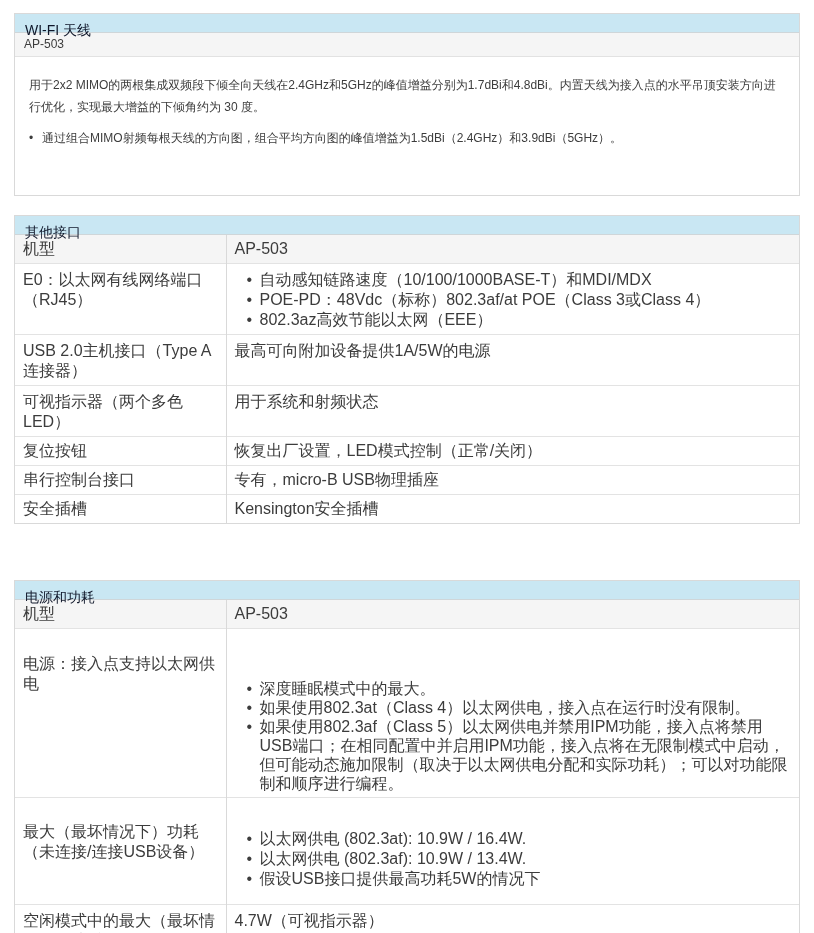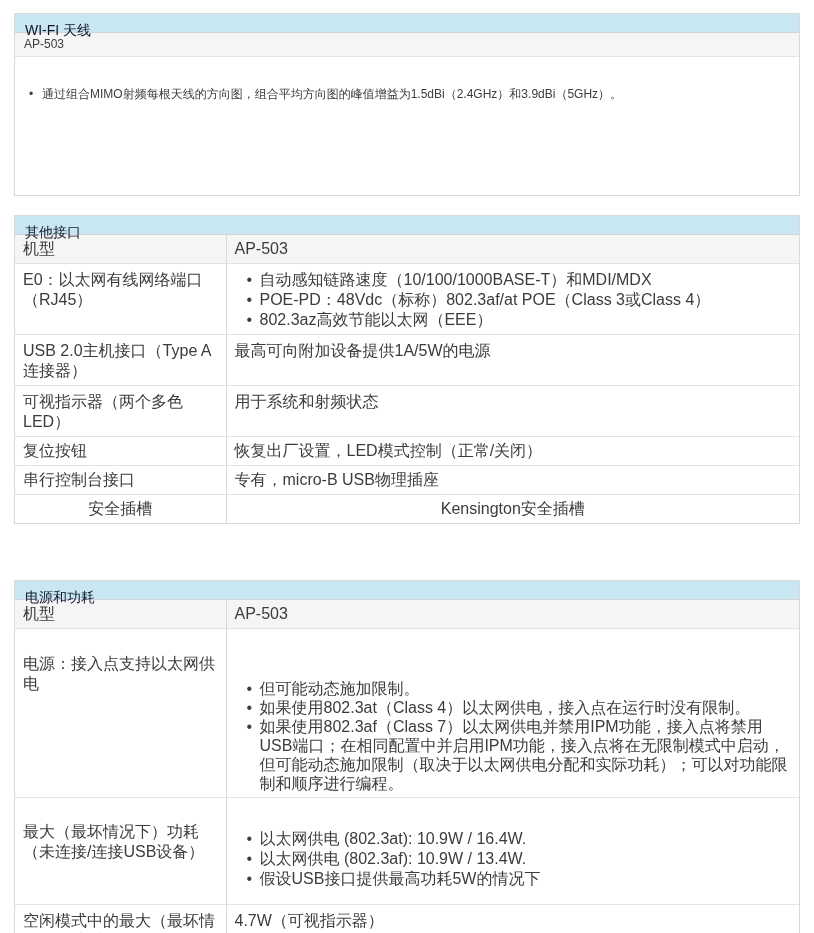--- a/index.html
+++ b/index.html
@@ -57,41 +57,42 @@
 
   td .bullets { margin-left: 12px; line-height: 20px; }
 
   
   tr.r2-0 td { height: 26px; }
   tr.r2-1 td { height: 62px; padding-top: 6px; }
   tr.r2-2 td { height: 37px; padding-top: 6px; }
   tr.r2-3 td { height: 35px; padding-top: 6px; }
   tr.r2-4 td { height: 26px; }
   tr.r2-5 td { height: 25px; }
-  tr.r2-6 td { height: 24px; text-align: center; }
+  tr.r2-6 td { height: 24px; }
 
   
   tr.r3-0 td { height: 26px; }
   tr.r3-1 td { height: 142px; padding-top: 25px; }
   tr.r3-1 td .bullets { margin-top: 25px; line-height: 19px; }
   tr.r3-2 td { height: 107px; padding-top: 24px; }
   tr.r3-2 td .bullets { margin-top: 7px; line-height: 20px; }
   tr.r3-3 td { height: 38px; padding-top: 6px; }
   tr.r3-4 td { height: 39px; padding-top: 6px; }
   td.pad-val { padding-left: 20px; }
 </style>
 </head>
 <body>
 
 <div class="page">
 
   <section class="section">
     <div class="sec-header">WI-FI 天线</div>
     <div class="model-strip">AP-503</div>
     <div class="sec-body">
+      <p>用于2x2 MIMO的两根集成双频段下倾全向天线在2.4GHz和5GHz的峰值增益分别为1.7dBi和4.8dBi。内置天线为接入点的水平吊顶安装方向进行优化，实现最大增益的下倾角约为 30 度。</p>
       <ul class="bullets">
         <li>通过组合MIMO射频每根天线的方向图，组合平均方向图的峰值增益为1.5dBi（2.4GHz）和3.9dBi（5GHz）。</li>
       </ul>
     </div>
   </section>
 
   <div class="gap-sm"></div>
 
   <section class="section">
     <div class="sec-header">其他接口</div>
@@ -142,23 +143,23 @@
     <table class="spec">
       <tbody>
           <tr class="r-model r3-0">
         <td class="c-label">机型</td>
         <td class="c-value">AP-503</td>
       </tr>
       <tr class="r3-1">
         <td class="c-label">电源：接入点支持以太网供电</td>
         <td class="c-value">
           <ul class="bullets">
-            <li>但可能动态施加限制。</li>
+            <li>深度睡眠模式中的最大。</li>
             <li>如果使用802.3at（Class 4）以太网供电，接入点在运行时没有限制。</li>
-            <li>如果使用802.3af（Class 7）以太网供电并禁用IPM功能，接入点将禁用USB端口；在相同配置中并启用IPM功能，接入点将在无限制模式中启动，但可能动态施加限制（取决于以太网供电分配和实际功耗）；可以对功能限制和顺序进行编程。</li>
+            <li>如果使用802.3af（Class 5）以太网供电并禁用IPM功能，接入点将禁用USB端口；在相同配置中并启用IPM功能，接入点将在无限制模式中启动，但可能动态施加限制（取决于以太网供电分配和实际功耗）；可以对功能限制和顺序进行编程。</li>
           </ul>
         </td>
       </tr>
       <tr class="r3-2">
         <td class="c-label">最大（最坏情况下）功耗（未连接/连接USB设备）</td>
         <td class="c-value">
           <ul class="bullets">
             <li>以太网供电 (802.3at): 10.9W / 16.4W.</li>
             <li>以太网供电 (802.3af): 10.9W / 13.4W.</li>
             <li>假设USB接口提供最高功耗5W的情况下</li>

